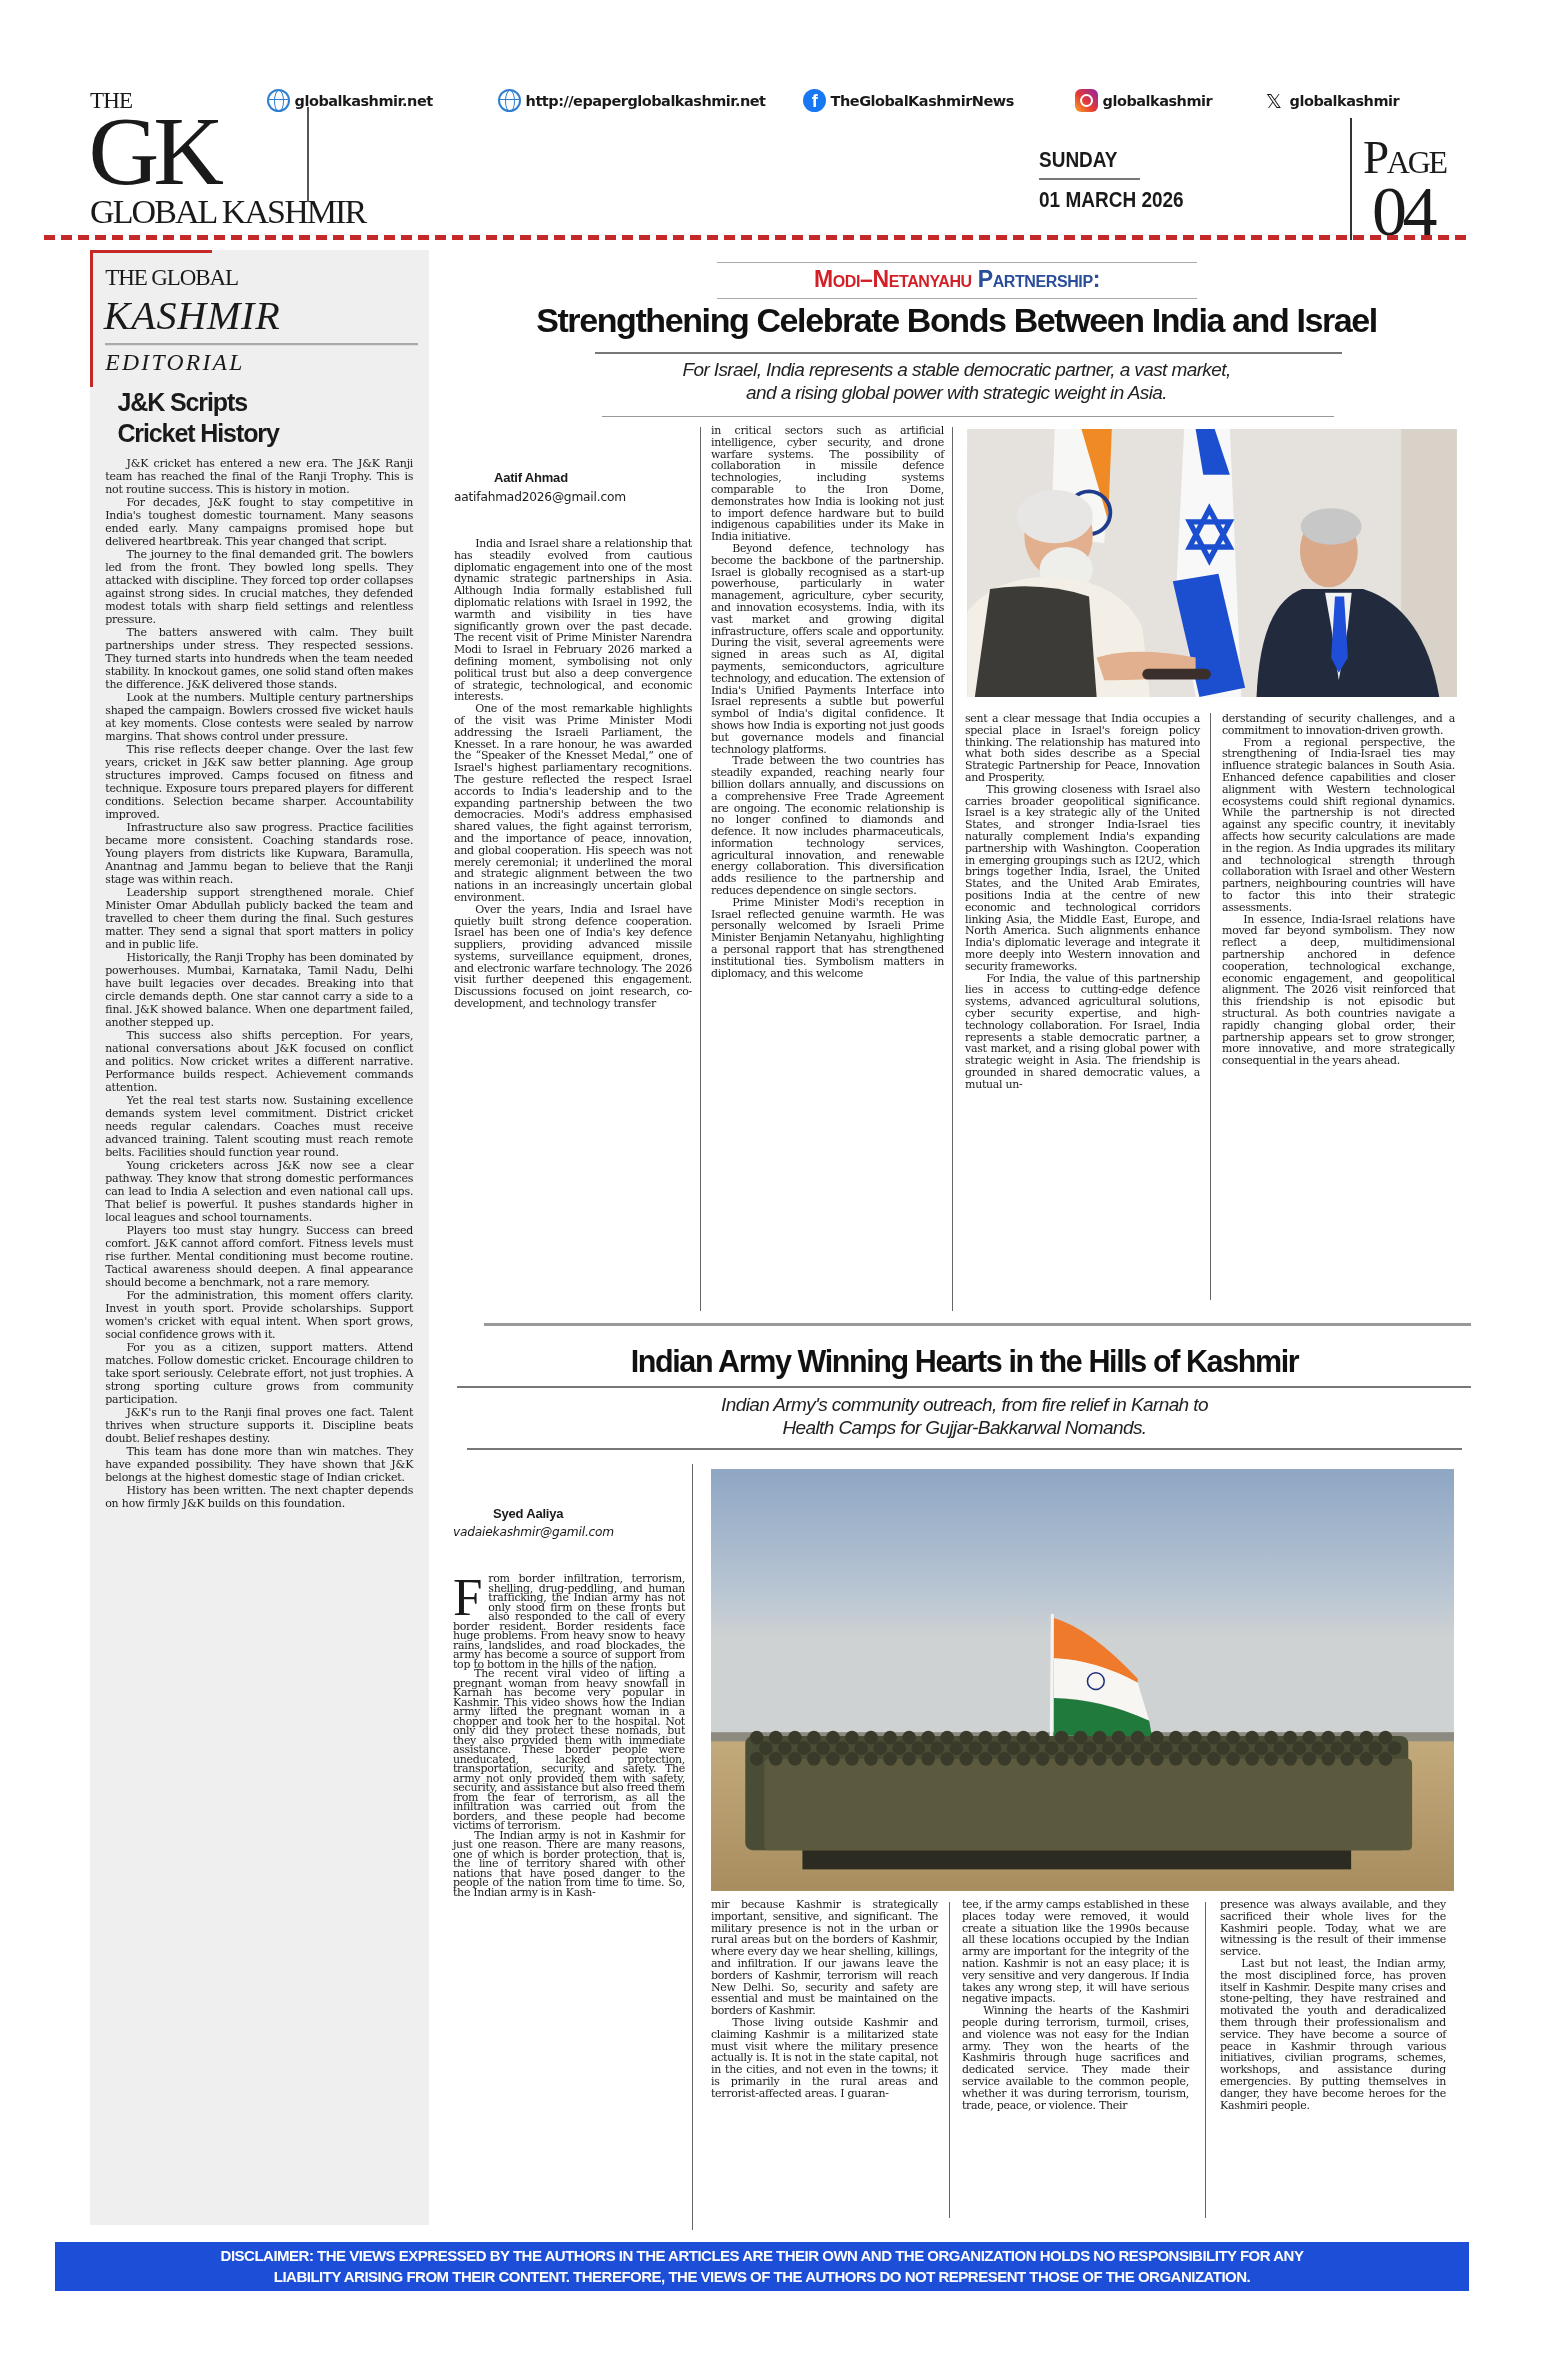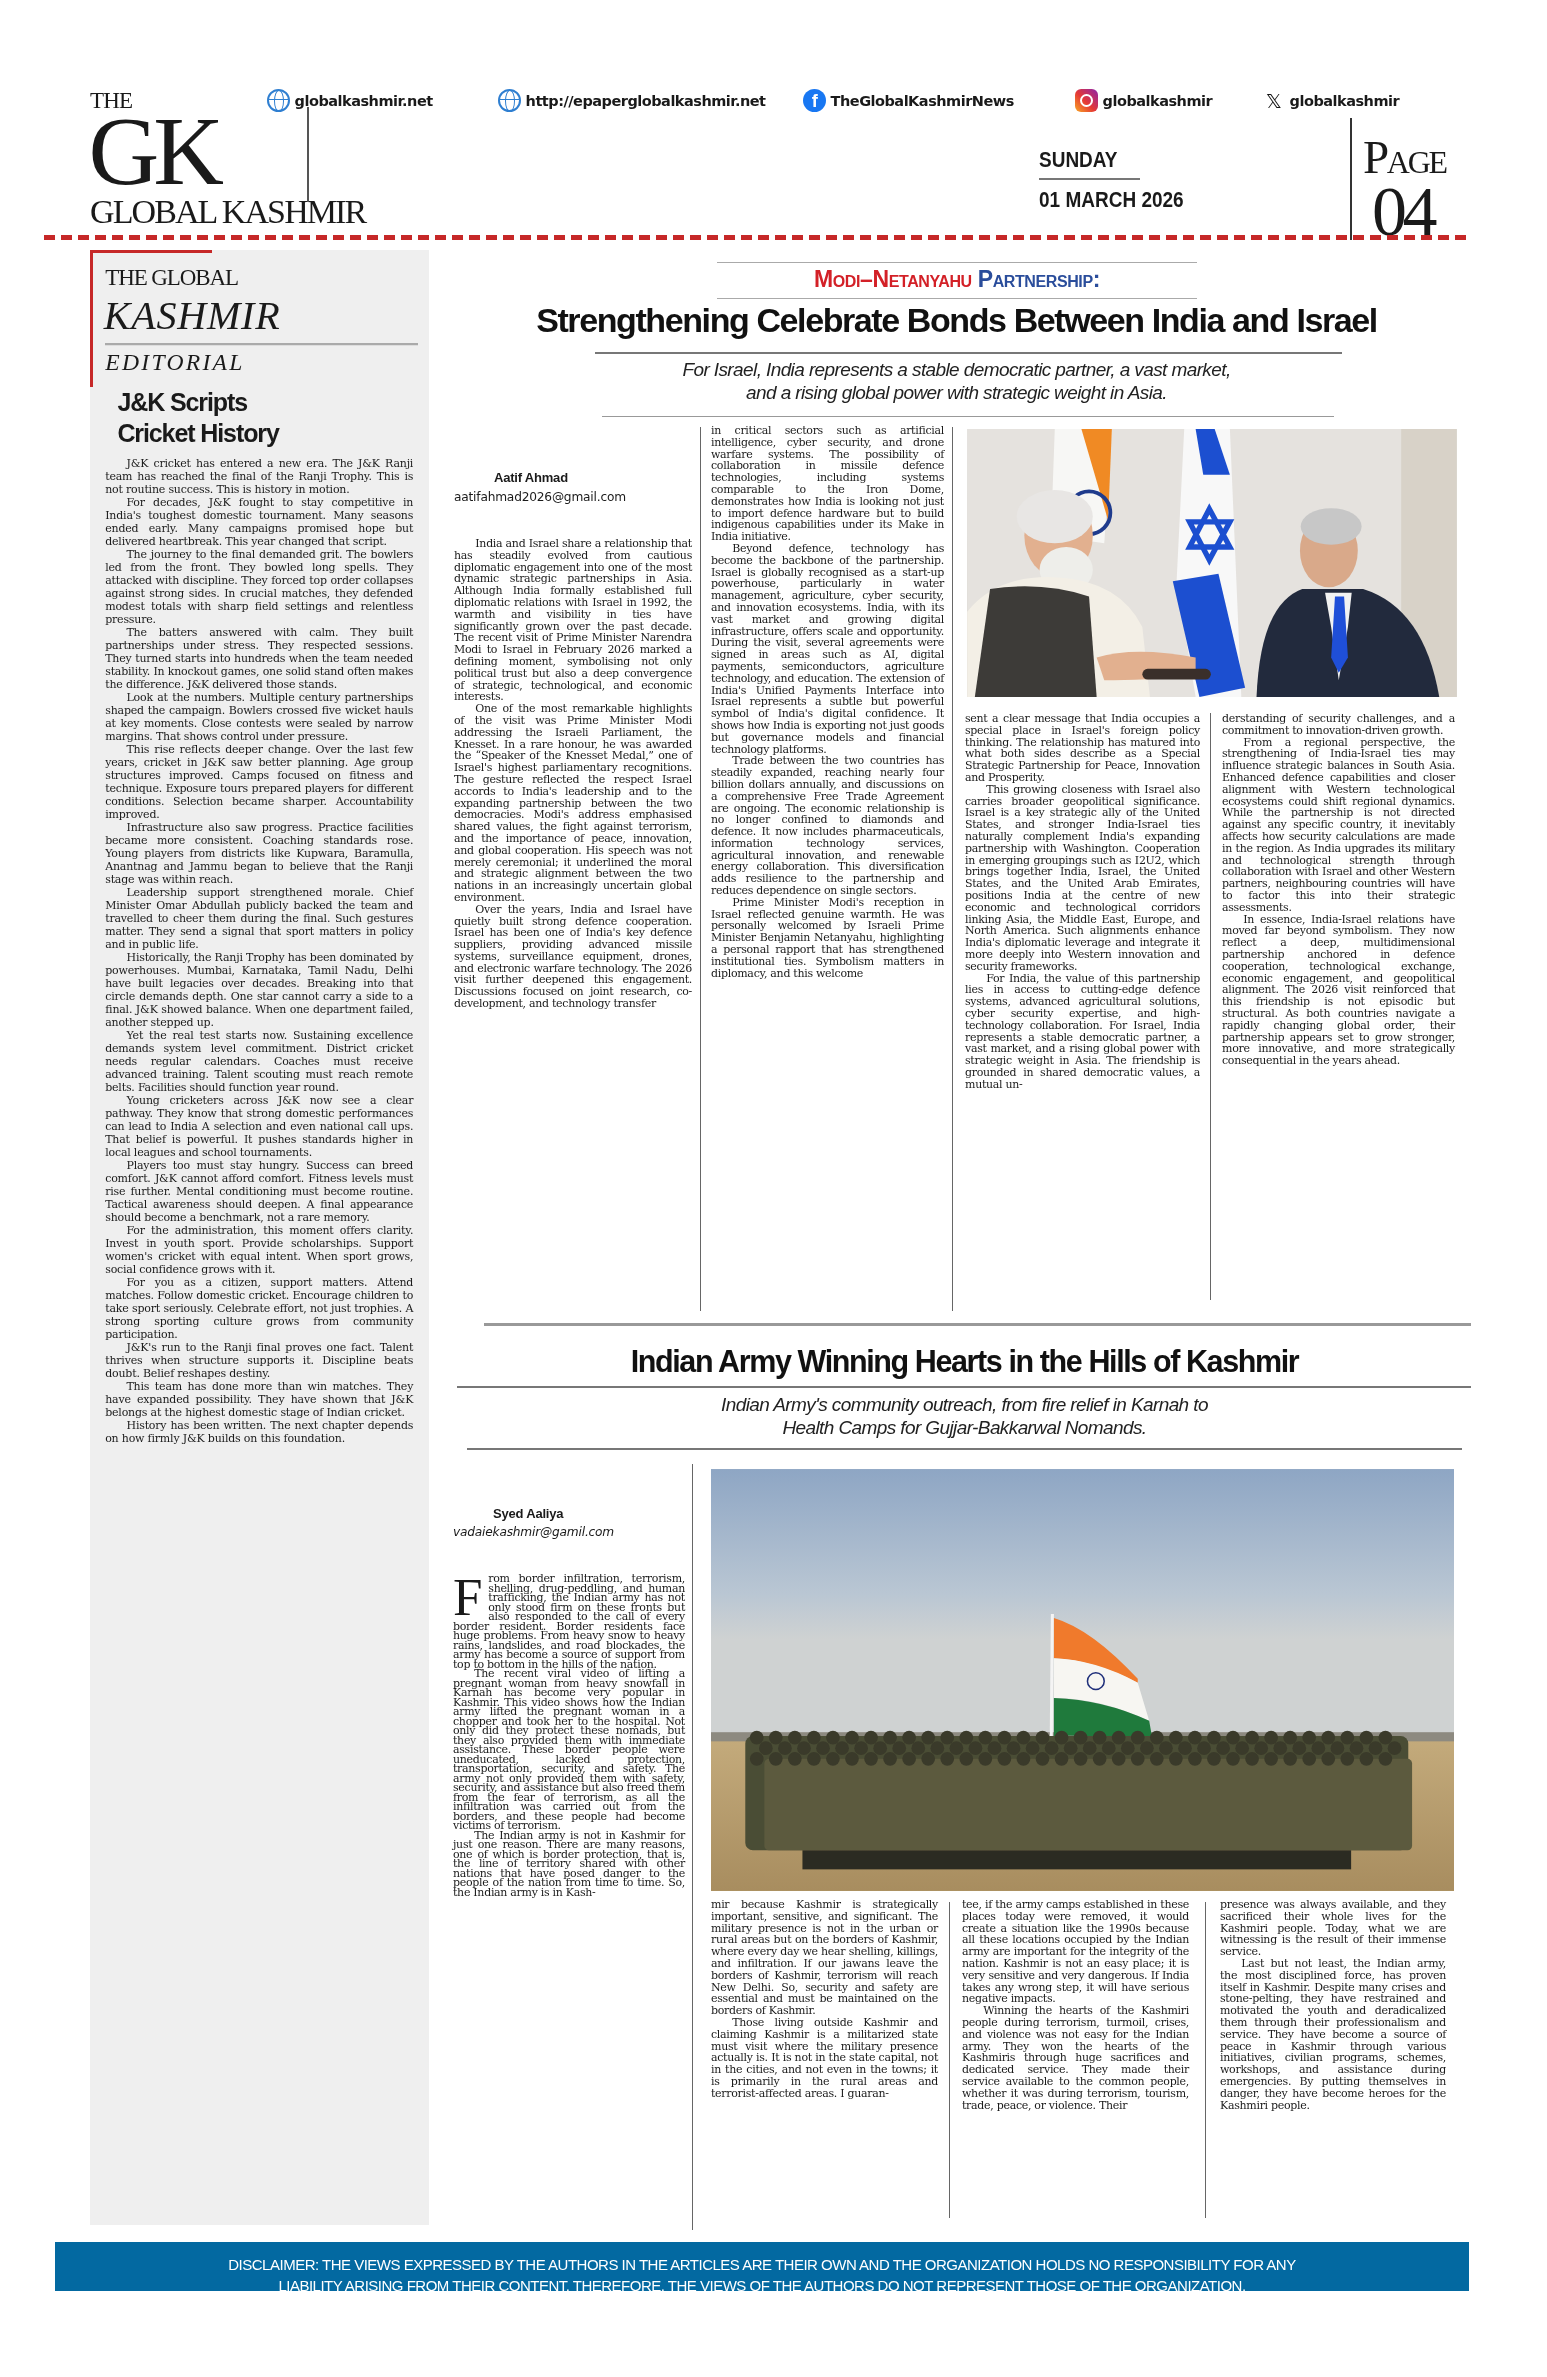--- a/index.html
+++ b/index.html
@@ -68,23 +68,23 @@
   .col-rule { position: absolute; width: 0.8px; background: #666; }
 
   
   .photo { position: absolute; overflow: hidden; }
   .photo-1 { left: 967px; top: 429px; width: 490px; height: 268px;
              background: linear-gradient(180deg, #e8e6e3 0%, #dcd8d2 60%, #c9c2b8 100%); }
   .photo-2 { left: 711px; top: 1469px; width: 743px; height: 422px;
              background: linear-gradient(180deg, #9fb3cb 0%, #c5ced6 35%, #d6d5d0 60%, #c9b58b 75%, #b59b66 100%); }
 
   
-  .disclaimer { position: absolute; left: 55px; top: 2242px; width: 1414px; height: 49px; background: #0369a1; color: #fff;
-                font-family: "Liberation Sans", sans-serif; font-weight: normal; font-size: 15px; line-height: 21.3px;
-                text-align: center; padding-top: 12px; letter-spacing: -0.5px; }
+  .disclaimer { position: absolute; left: 55px; top: 2242px; width: 1414px; height: 49px; background: #1d4ed8; color: #fff;
+                font-family: "Liberation Sans", sans-serif; font-weight: bold; font-size: 15px; line-height: 21.3px;
+                text-align: center; padding-top: 3px; letter-spacing: -0.5px; }
 </style>
 </head>
 <body>
 
 <header class="masthead">
   <div class="logo">
     <span class="logo-the">THE</span>
     <span class="logo-gk">GK</span>
     <span class="logo-name">GLOBAL KASHMIR</span>
     <span class="logo-divider"></span>
@@ -138,20 +138,21 @@
   <div class="sb-body" id="editorial-body">
       <p>J&amp;K cricket has entered a new era. The J&amp;K Ranji team has reached the final of the Ranji Trophy. This is not routine success. This is history in motion.</p>
       <p>For decades, J&amp;K fought to stay competitive in India's toughest domestic tournament. Many seasons ended early. Many campaigns promised hope but delivered heartbreak. This year changed that script.</p>
       <p>The journey to the final demanded grit. The bowlers led from the front. They bowled long spells. They attacked with discipline. They forced top order collapses against strong sides. In crucial matches, they defended modest totals with sharp field settings and relentless pressure.</p>
       <p>The batters answered with calm. They built partnerships under stress. They respected sessions. They turned starts into hundreds when the team needed stability. In knockout games, one solid stand often makes the difference. J&amp;K delivered those stands.</p>
       <p>Look at the numbers. Multiple century partnerships shaped the campaign. Bowlers crossed five wicket hauls at key moments. Close contests were sealed by narrow margins. That shows control under pressure.</p>
       <p>This rise reflects deeper change. Over the last few years, cricket in J&amp;K saw better planning. Age group structures improved. Camps focused on fitness and technique. Exposure tours prepared players for different conditions. Selection became sharper. Accountability improved.</p>
       <p>Infrastructure also saw progress. Practice facilities became more consistent. Coaching standards rose. Young players from districts like Kupwara, Baramulla, Anantnag and Jammu began to believe that the Ranji stage was within reach.</p>
       <p>Leadership support strengthened morale. Chief Minister Omar Abdullah publicly backed the team and travelled to cheer them during the final. Such gestures matter. They send a signal that sport matters in policy and in public life.</p>
       <p>Historically, the Ranji Trophy has been dominated by powerhouses. Mumbai, Karnataka, Tamil Nadu, Delhi have built legacies over decades. Breaking into that circle demands depth. One star cannot carry a side to a final. J&amp;K showed balance. When one department failed, another stepped up.</p>
+      <p>This success also shifts perception. For years, national conversations about J&amp;K focused on conflict and politics. Now cricket writes a different narrative. Performance builds respect. Achievement commands attention.</p>
       <p>Yet the real test starts now. Sustaining excellence demands system level commitment. District cricket needs regular calendars. Coaches must receive advanced training. Talent scouting must reach remote belts. Facilities should function year round.</p>
       <p>Young cricketers across J&amp;K now see a clear pathway. They know that strong domestic performances can lead to India A selection and even national call ups. That belief is powerful. It pushes standards higher in local leagues and school tournaments.</p>
       <p>Players too must stay hungry. Success can breed comfort. J&amp;K cannot afford comfort. Fitness levels must rise further. Mental conditioning must become routine. Tactical awareness should deepen. A final appearance should become a benchmark, not a rare memory.</p>
       <p>For the administration, this moment offers clarity. Invest in youth sport. Provide scholarships. Support women's cricket with equal intent. When sport grows, social confidence grows with it.</p>
       <p>For you as a citizen, support matters. Attend matches. Follow domestic cricket. Encourage children to take sport seriously. Celebrate effort, not just trophies. A strong sporting culture grows from community participation.</p>
       <p>J&amp;K's run to the Ranji final proves one fact. Talent thrives when structure supports it. Discipline beats doubt. Belief reshapes destiny.</p>
       <p>This team has done more than win matches. They have expanded possibility. They have shown that J&amp;K belongs at the highest domestic stage of Indian cricket.</p>
       <p>History has been written. The next chapter depends on how firmly J&amp;K builds on this foundation.</p>
     </div>
 </aside>

